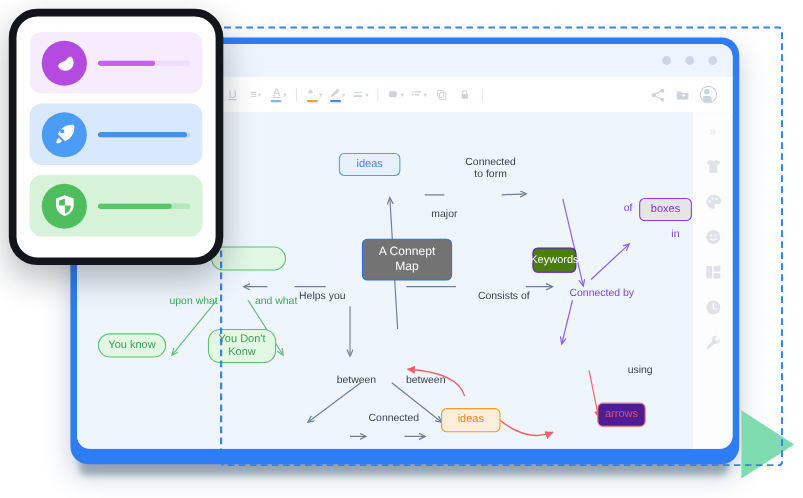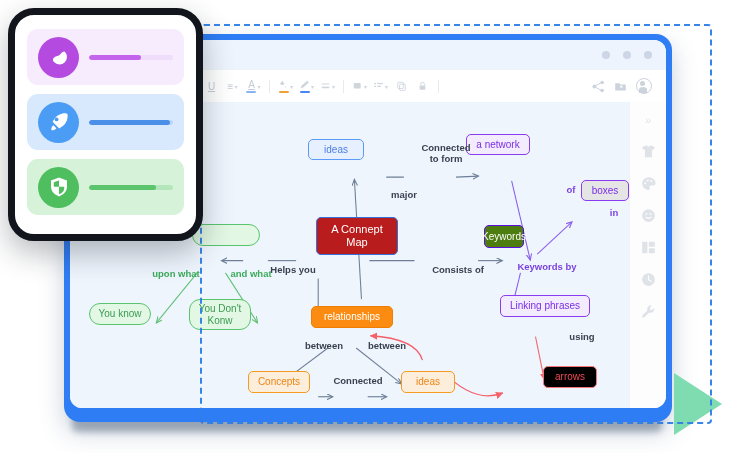--- a/index.html
+++ b/index.html
@@ -83,21 +83,21 @@
   .map{position:absolute;left:0;top:0;width:100%;height:100%;}
   .node{
     position:absolute;border:1.3px solid;border-radius:5px;
     display:flex;align-items:center;justify-content:center;text-align:center;
     font-size:10px;line-height:1.12;white-space:nowrap;box-sizing:border-box;
     padding:0 6px;z-index:3;
   }
   .node.two{line-height:1.15;white-space:normal;}
   .lbl{
     position:absolute;font-size:9.5px;color:#39424f;text-align:center;
-    line-height:1.15;z-index:3;white-space:nowrap;font-weight:bold;
+    line-height:1.15;z-index:3;white-space:nowrap;
   }
   .lbl.purple{color:#7b42e0;}
   .lbl.green{color:#3cab5b;}
 
   
   .overlay{
     position:absolute;left:8px;top:8px;width:195px;height:233px;
     background:#fff;border:7px solid #12161c;border-radius:26px;
     box-sizing:border-box;z-index:20;
     box-shadow:0 12px 30px rgba(20,25,35,.30);
@@ -285,59 +285,55 @@
           <path d="M297,314 L281,314" stroke="#6c7f96" stroke-width="1.2" fill="none" marker-end="url(#ag)" transform="rotate(180 289 314)"></path>
           <path d="M337,314 L358,314" stroke="#6c7f96" stroke-width="1.2" fill="none" marker-end="url(#ag)"></path>
 
           <path d="M399,275 Q392,252 340,249" stroke="#f5606a" stroke-width="1.4" fill="none" marker-end="url(#ar)"></path>
 
           <path d="M422,287 Q458,322 490,310" stroke="#f5606a" stroke-width="1.4" fill="none" marker-end="url(#ar)"></path>
         </svg>
 
         <div class="node" style="left:238px;top:37px;width:56px;height:21px;background:#e7f0fe;border-color:#5b9af7;color:#4a7fe0;">ideas</div>
 
-        <div class="node" style="left:396px;top:32px;width:64px;height:21px;background:#f3ebfe;border-color:#8a3df0;color:#7b2fe8;">a network</div>
 
         <div class="node" style="left:511px;top:78px;width:48px;height:21px;background:#e5e5e5;border-color:#8a3df0;color:#7b2fe8;">boxes</div>
 
-        <div class="node two" style="left:246px;top:115px;width:82px;height:38px;background:#b91c1c;border-color:#2f6fe0;color:#fff;font-size:11px;">
+        <div class="node two" style="left:259px;top:115px;width:82px;height:38px;background:#737373;border-color:#2f6fe0;color:#fff;font-size:11px;">
           <span style="white-space:pre-line;">A Connept
 Map</span>
         </div>
 
         <div class="node" style="left:414px;top:123px;width:40px;height:23px;background:#4d7c0f;border-color:#5a0ee0;color:#fff;">Keywords</div>
 
         <div class="node" style="left:122px;top:122px;width:68px;height:22px;background:#e2f7e4;border-color:#59c46d;color:#3c9c52;border-radius:11px;"></div>
 
         <div class="node" style="left:19px;top:201px;width:62px;height:22px;background:#e2f7e4;border-color:#59c46d;color:#3c9c52;border-radius:11px;">You know</div>
 
         <div class="node two" style="left:119px;top:197px;width:62px;height:31px;background:#e2f7e4;border-color:#59c46d;color:#3c9c52;border-radius:11px;">
           <span style="white-space:pre-line;">You Don't
 Konw</span>
         </div>
 
-        <div class="node" style="left:241px;top:204px;width:82px;height:22px;background:#fb8c11;border-color:#f07d00;color:#fff;">relationships</div>
-
-        <div class="node" style="left:430px;top:193px;width:90px;height:22px;background:#f3ebfe;border-color:#8a3df0;color:#7b2fe8;">Linking phrases</div>
-
-
-        <div class="node" style="left:178px;top:269px;width:62px;height:22px;background:#fdeedb;border-color:#f59a22;color:#ec8414;">Concepts</div>
+
+
+
 
         <div class="node" style="left:331px;top:269px;width:54px;height:22px;background:#fdeedb;border-color:#f59a22;color:#ec8414;">ideas</div>
 
-        <div class="node" style="left:473px;top:264px;width:54px;height:22px;background:#000000;border-color:#f5767b;color:#ee4b55;">arrows</div>
+        <div class="node" style="left:473px;top:264px;width:44px;height:22px;background:#4c1d95;border-color:#f5767b;color:#ee4b55;">arrows</div>
 
         <div class="lbl" style="left:336px;top:41px;width:80px;white-space:pre-line;">Connected
 to form</div>
         <div class="lbl purple" style="left:489px;top:83px;width:24px;">of</div>
         <div class="lbl purple" style="left:533px;top:106px;width:22px;">in</div>
         <div class="lbl" style="left:304px;top:88px;width:60px;">major</div>
         <div class="lbl" style="left:191px;top:163px;width:64px;">Helps you</div>
         <div class="lbl" style="left:351px;top:163px;width:74px;">Consists of</div>
-        <div class="lbl purple" style="left:427px;top:160px;width:100px;">Keywords by</div>
+        <div class="lbl purple" style="left:427px;top:160px;width:100px;">Connected by</div>
         <div class="lbl green" style="left:70px;top:167px;width:72px;">upon what</div>
         <div class="lbl green" style="left:145px;top:167px;width:72px;">and what</div>
         <div class="lbl" style="left:490px;top:230px;width:44px;text-align:center;">using</div>
         <div class="lbl" style="left:222px;top:239px;width:64px;">between</div>
         <div class="lbl" style="left:285px;top:239px;width:64px;">between</div>
         <div class="lbl" style="left:252px;top:274px;width:72px;">Connected</div>
       </div>
 
       <div class="rail">
         <div class="ri" style="font-size:11px;color:#e0e3e8;">»</div>

